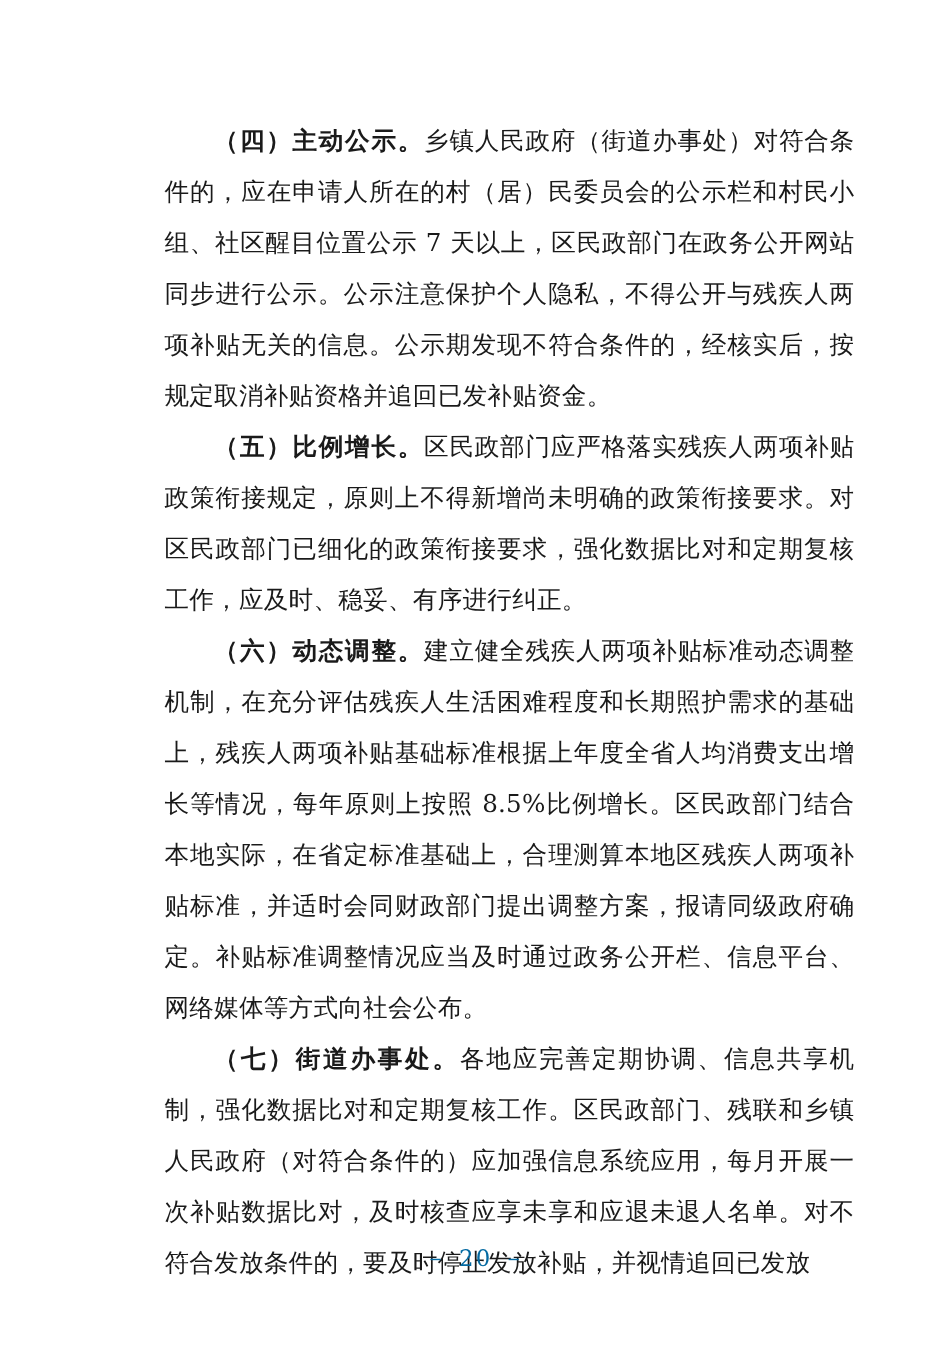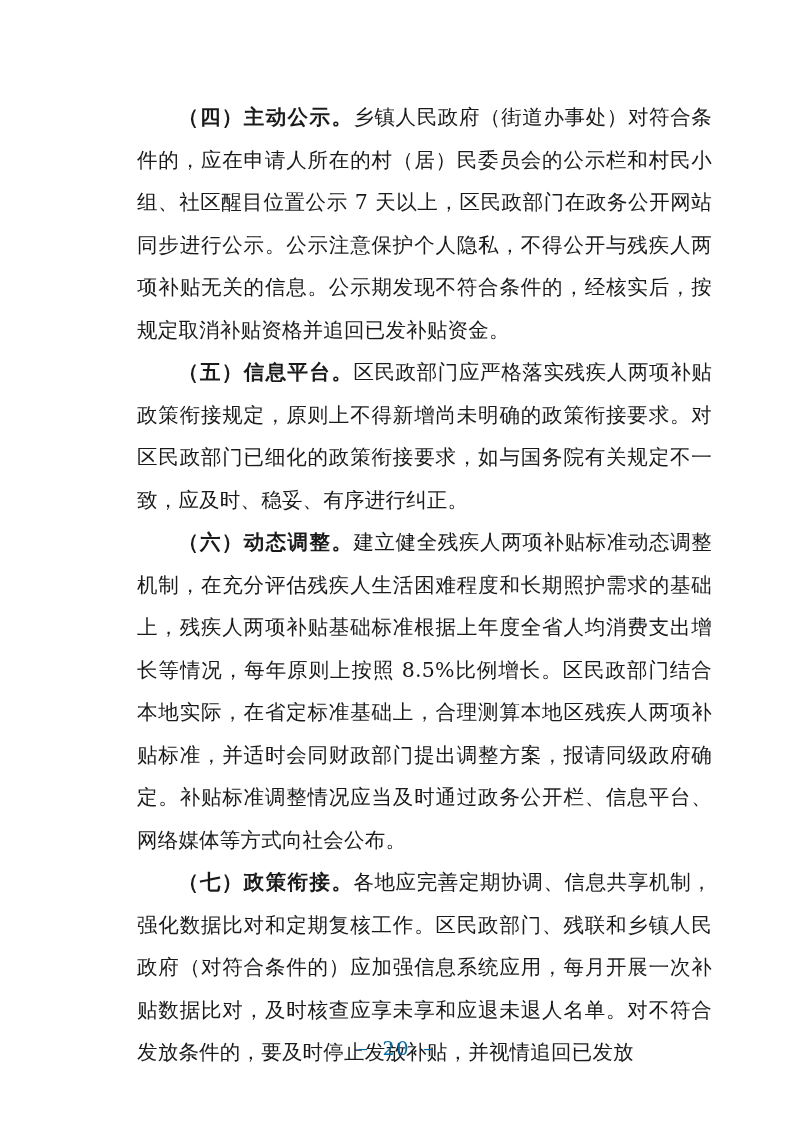--- a/index.html
+++ b/index.html
@@ -58,27 +58,27 @@
 <body>
 
 <div class="page">
   <div class="body-text">
 
     <p class="para">
       <span class="lead">（四）主动公示。</span><span>乡镇人民政府（街道办事处）对符合条件的，应在申请人所在的村（居）民委员会的公示栏和村民小组、社区醒目位置公示 7 天以上，区民政部门在政务公开网站同步进行公示。公示注意保护个人隐私，不得公开与残疾人两项补贴无关的信息。公示期发现不符合条件的，经核实后，按规定取消补贴资格并追回已发补贴资金。</span>
     </p>
 
     <p class="para">
-      <span class="lead">（五）信息平台。</span><span>区民政部门应严格落实残疾人两项补贴政策衔接规定，原则上不得新增尚未明确的政策衔接要求。对区民政部门已细化的政策衔接要求，如与国务院有关规定不一致，应及时、稳妥、有序进行纠正。</span>
+      <span class="lead">（五）比例增长。</span><span>区民政部门应严格落实残疾人两项补贴政策衔接规定，原则上不得新增尚未明确的政策衔接要求。对区民政部门已细化的政策衔接要求，强化数据比对和定期复核工作，应及时、稳妥、有序进行纠正。</span>
     </p>
 
     <p class="para">
       <span class="lead">（六）动态调整。</span><span>建立健全残疾人两项补贴标准动态调整机制，在充分评估残疾人生活困难程度和长期照护需求的基础上，残疾人两项补贴基础标准根据上年度全省人均消费支出增长等情况，每年原则上按照 8.5%比例增长。区民政部门结合本地实际，在省定标准基础上，合理测算本地区残疾人两项补贴标准，并适时会同财政部门提出调整方案，报请同级政府确定。补贴标准调整情况应当及时通过政务公开栏、信息平台、网络媒体等方式向社会公布。</span>
     </p>
 
     <p class="para">
-      <span class="lead">（七）政策衔接。</span><span>各地应完善定期协调、信息共享机制，强化数据比对和定期复核工作。区民政部门、残联和乡镇人民政府（对符合条件的）应加强信息系统应用，每月开展一次补贴数据比对，及时核查应享未享和应退未退人名单。对不符合发放条件的，要及时停止发放补贴，并视情追回已发放</span>
+      <span class="lead">（七）街道办事处。</span><span>各地应完善定期协调、信息共享机制，强化数据比对和定期复核工作。区民政部门、残联和乡镇人民政府（对符合条件的）应加强信息系统应用，每月开展一次补贴数据比对，及时核查应享未享和应退未退人名单。对不符合发放条件的，要及时停止发放补贴，并视情追回已发放</span>
     </p>
 
   </div>
 </div>
 
 <div class="footer">－ 20 －</div>
 
 </body></html>

